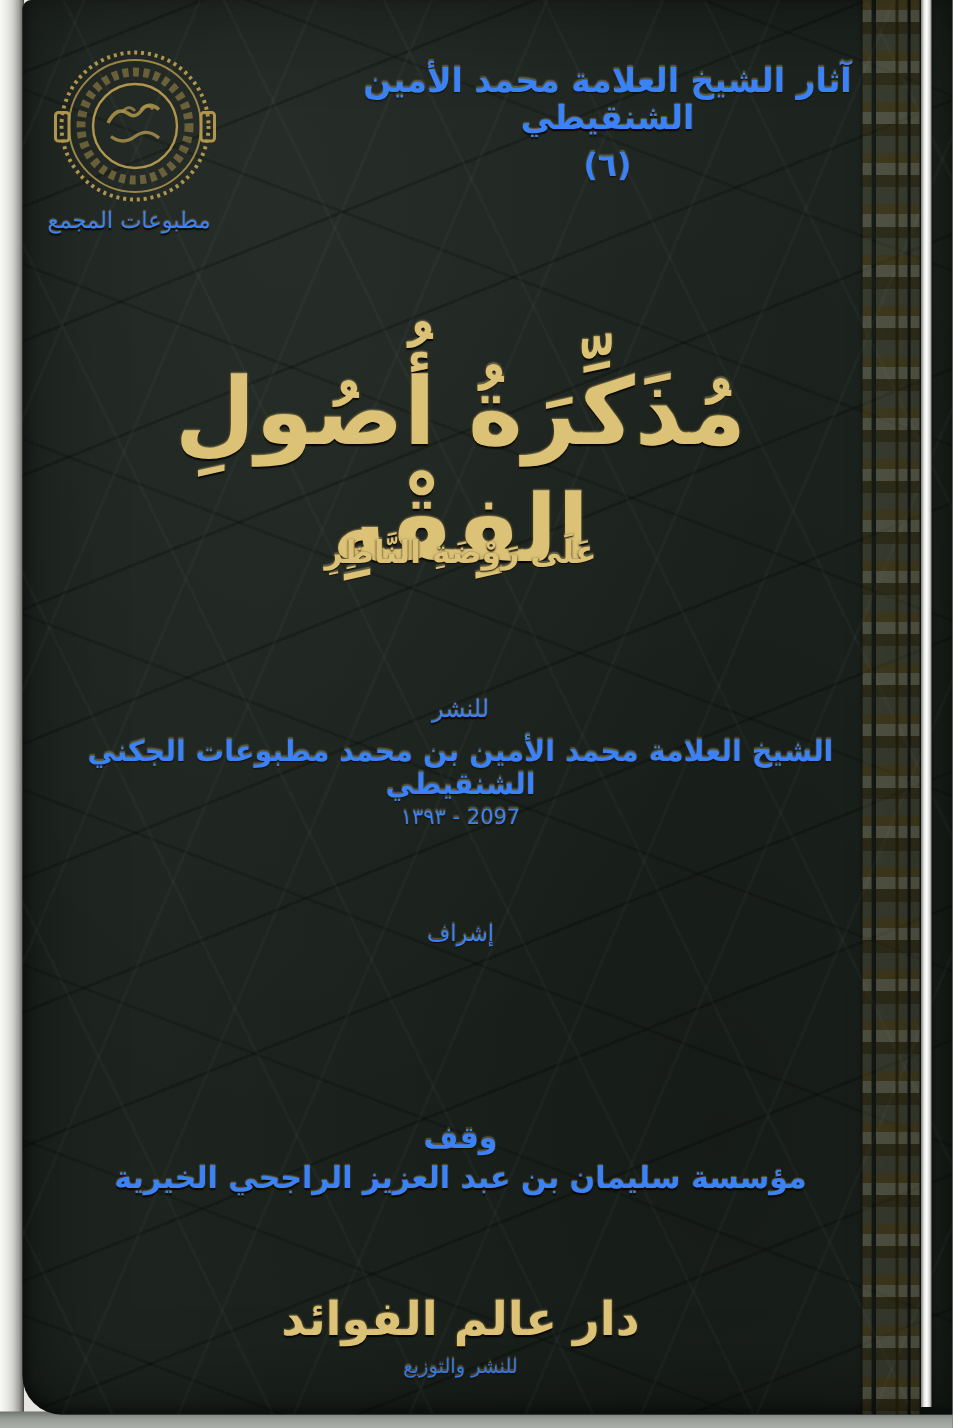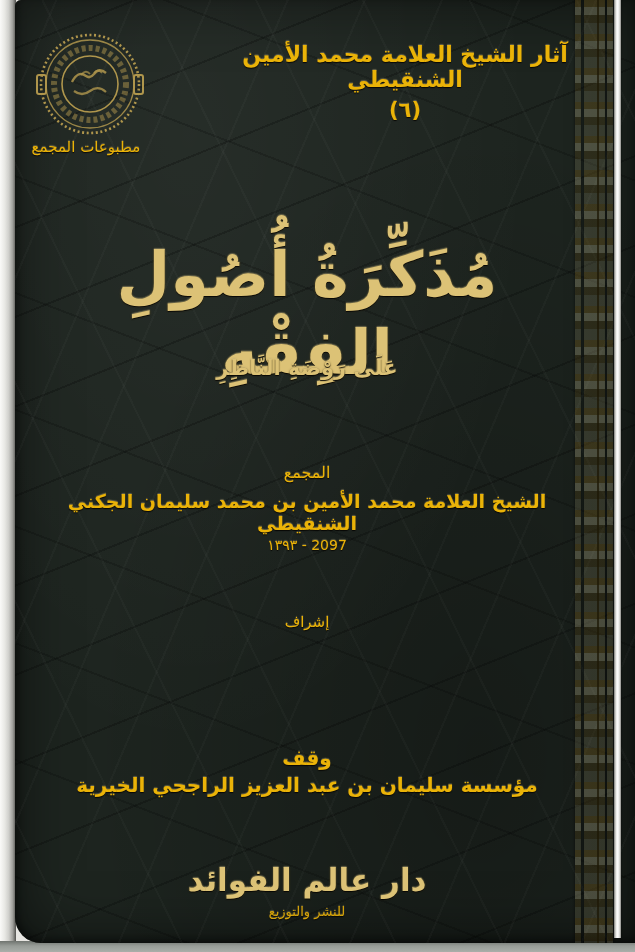--- a/index.html
+++ b/index.html
@@ -57,21 +57,21 @@
   }
   .stripe-thin-b{left:592px;width:6px;}
   .page-edge-strip{
     position:absolute;left:599px;top:0;width:7px;height:938px;
     background:linear-gradient(90deg,#7d7d79 0%,#e9e9e5 30%,#ffffff 55%,#d6d6d2 80%,#8a8a86 100%);
     box-shadow:0 0 2px rgba(0,0,0,.5);
   }
 
   
   .gold{
-    color:#eab308;
+    color:#3b82f6;
     text-shadow:0 1px 1px rgba(0,0,0,.85), 0 0 1px #7c6427, 0 -1px 1px rgba(255,240,185,.28);
   }
   .gold-bright{
     color:#dcc276;
     text-shadow:0 1px 1px rgba(0,0,0,.9), 0 0 2px rgba(124,100,39,.8), 0 -1px 1px rgba(255,244,198,.3);
   }
 
   .cover .abs{position:absolute;text-align:center;direction:rtl;}
 
   
@@ -122,22 +122,22 @@
       </svg>
     </div>
     <div class="abs stamp gold">مطبوعات المجمع</div>
 
     <div class="abs series-title gold">آثار الشيخ العلامة محمد الأمين الشنقيطي</div>
     <div class="abs volume gold">(٦)</div>
 
     <div class="abs col title gold-bright">مُذَكِّرَةُ أُصُولِ الفِقْهِ</div>
     <div class="abs col subtitle gold-bright">عَلَى رَوْضَةِ النَّاظِرِ</div>
 
-    <div class="abs col author-label gold">المجمع</div>
-    <div class="abs col author gold">الشيخ العلامة محمد الأمين بن محمد سليمان الجكني الشنقيطي</div>
+    <div class="abs col author-label gold">للنشر</div>
+    <div class="abs col author gold">الشيخ العلامة محمد الأمين بن محمد مطبوعات الجكني الشنقيطي</div>
     <div class="abs col dates gold">2097 - ١٣٩٣</div>
 
     <div class="abs col supervisor-label gold">إشراف</div>
 
     <div class="abs col waqf-label gold">وقف</div>
     <div class="abs col waqf gold">مؤسسة سليمان بن عبد العزيز الراجحي الخيرية</div>
 
     <div class="abs col publisher gold-bright">دار عالم الفوائد</div>
     <div class="abs col publisher-tagline gold">للنشر والتوزيع</div>
 

